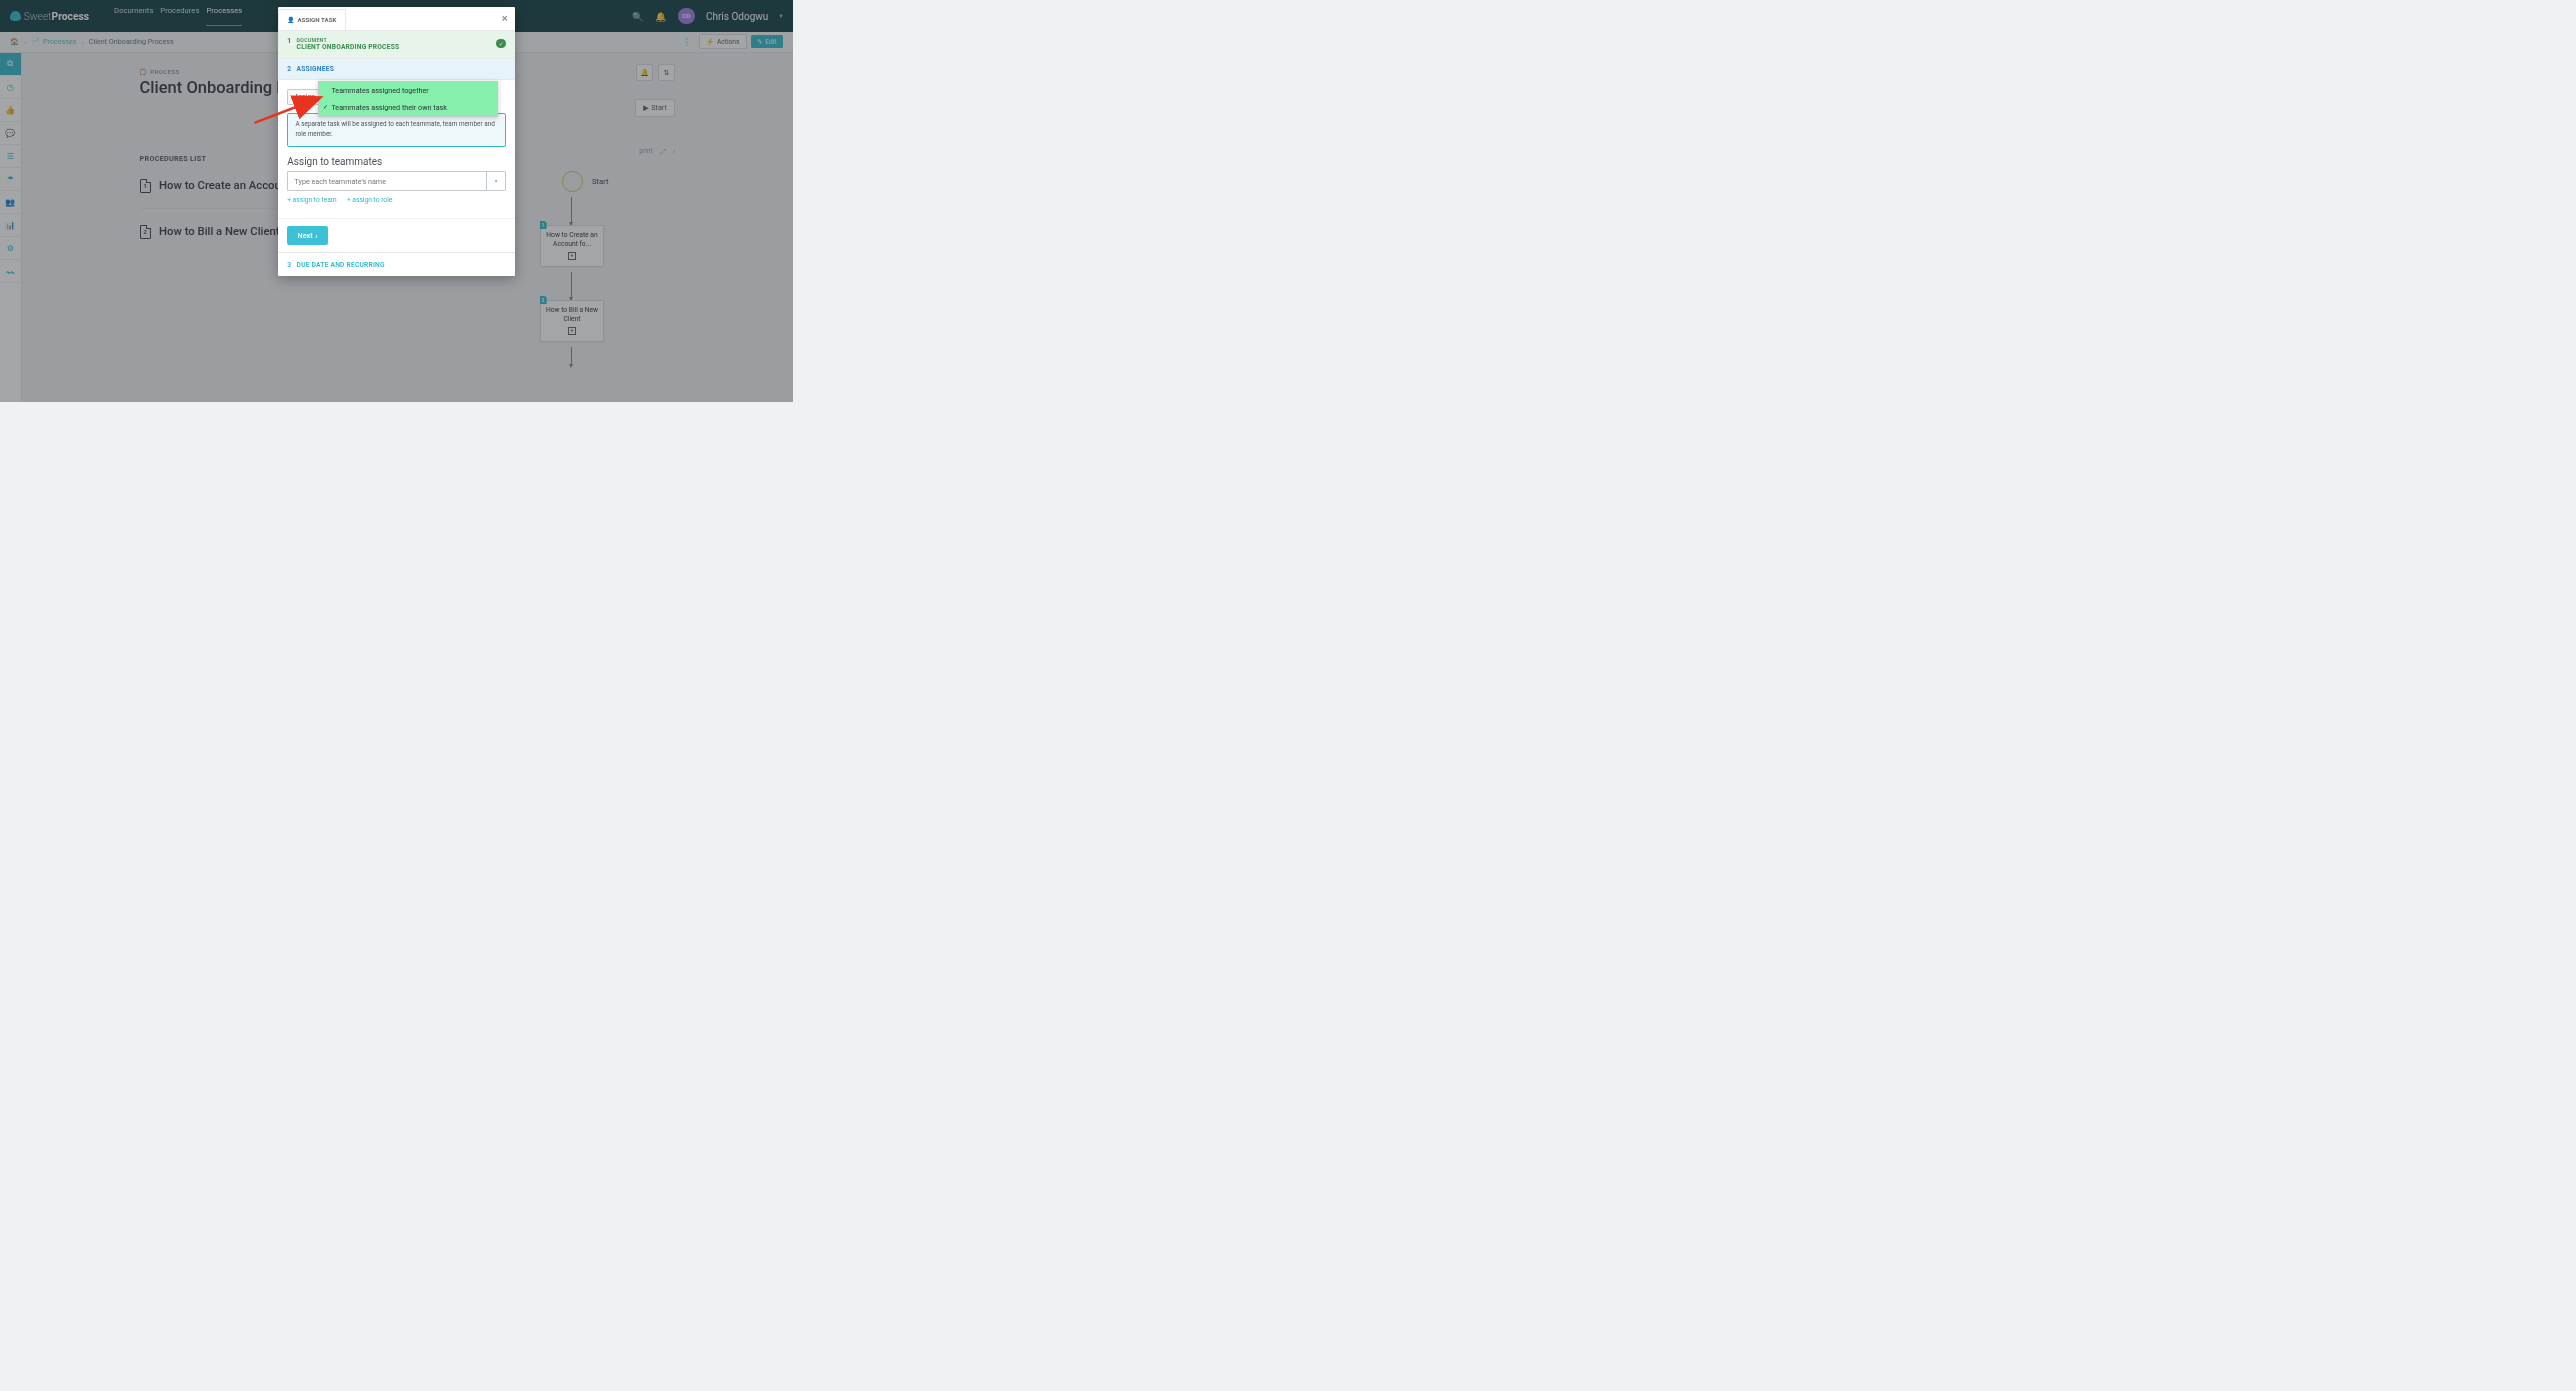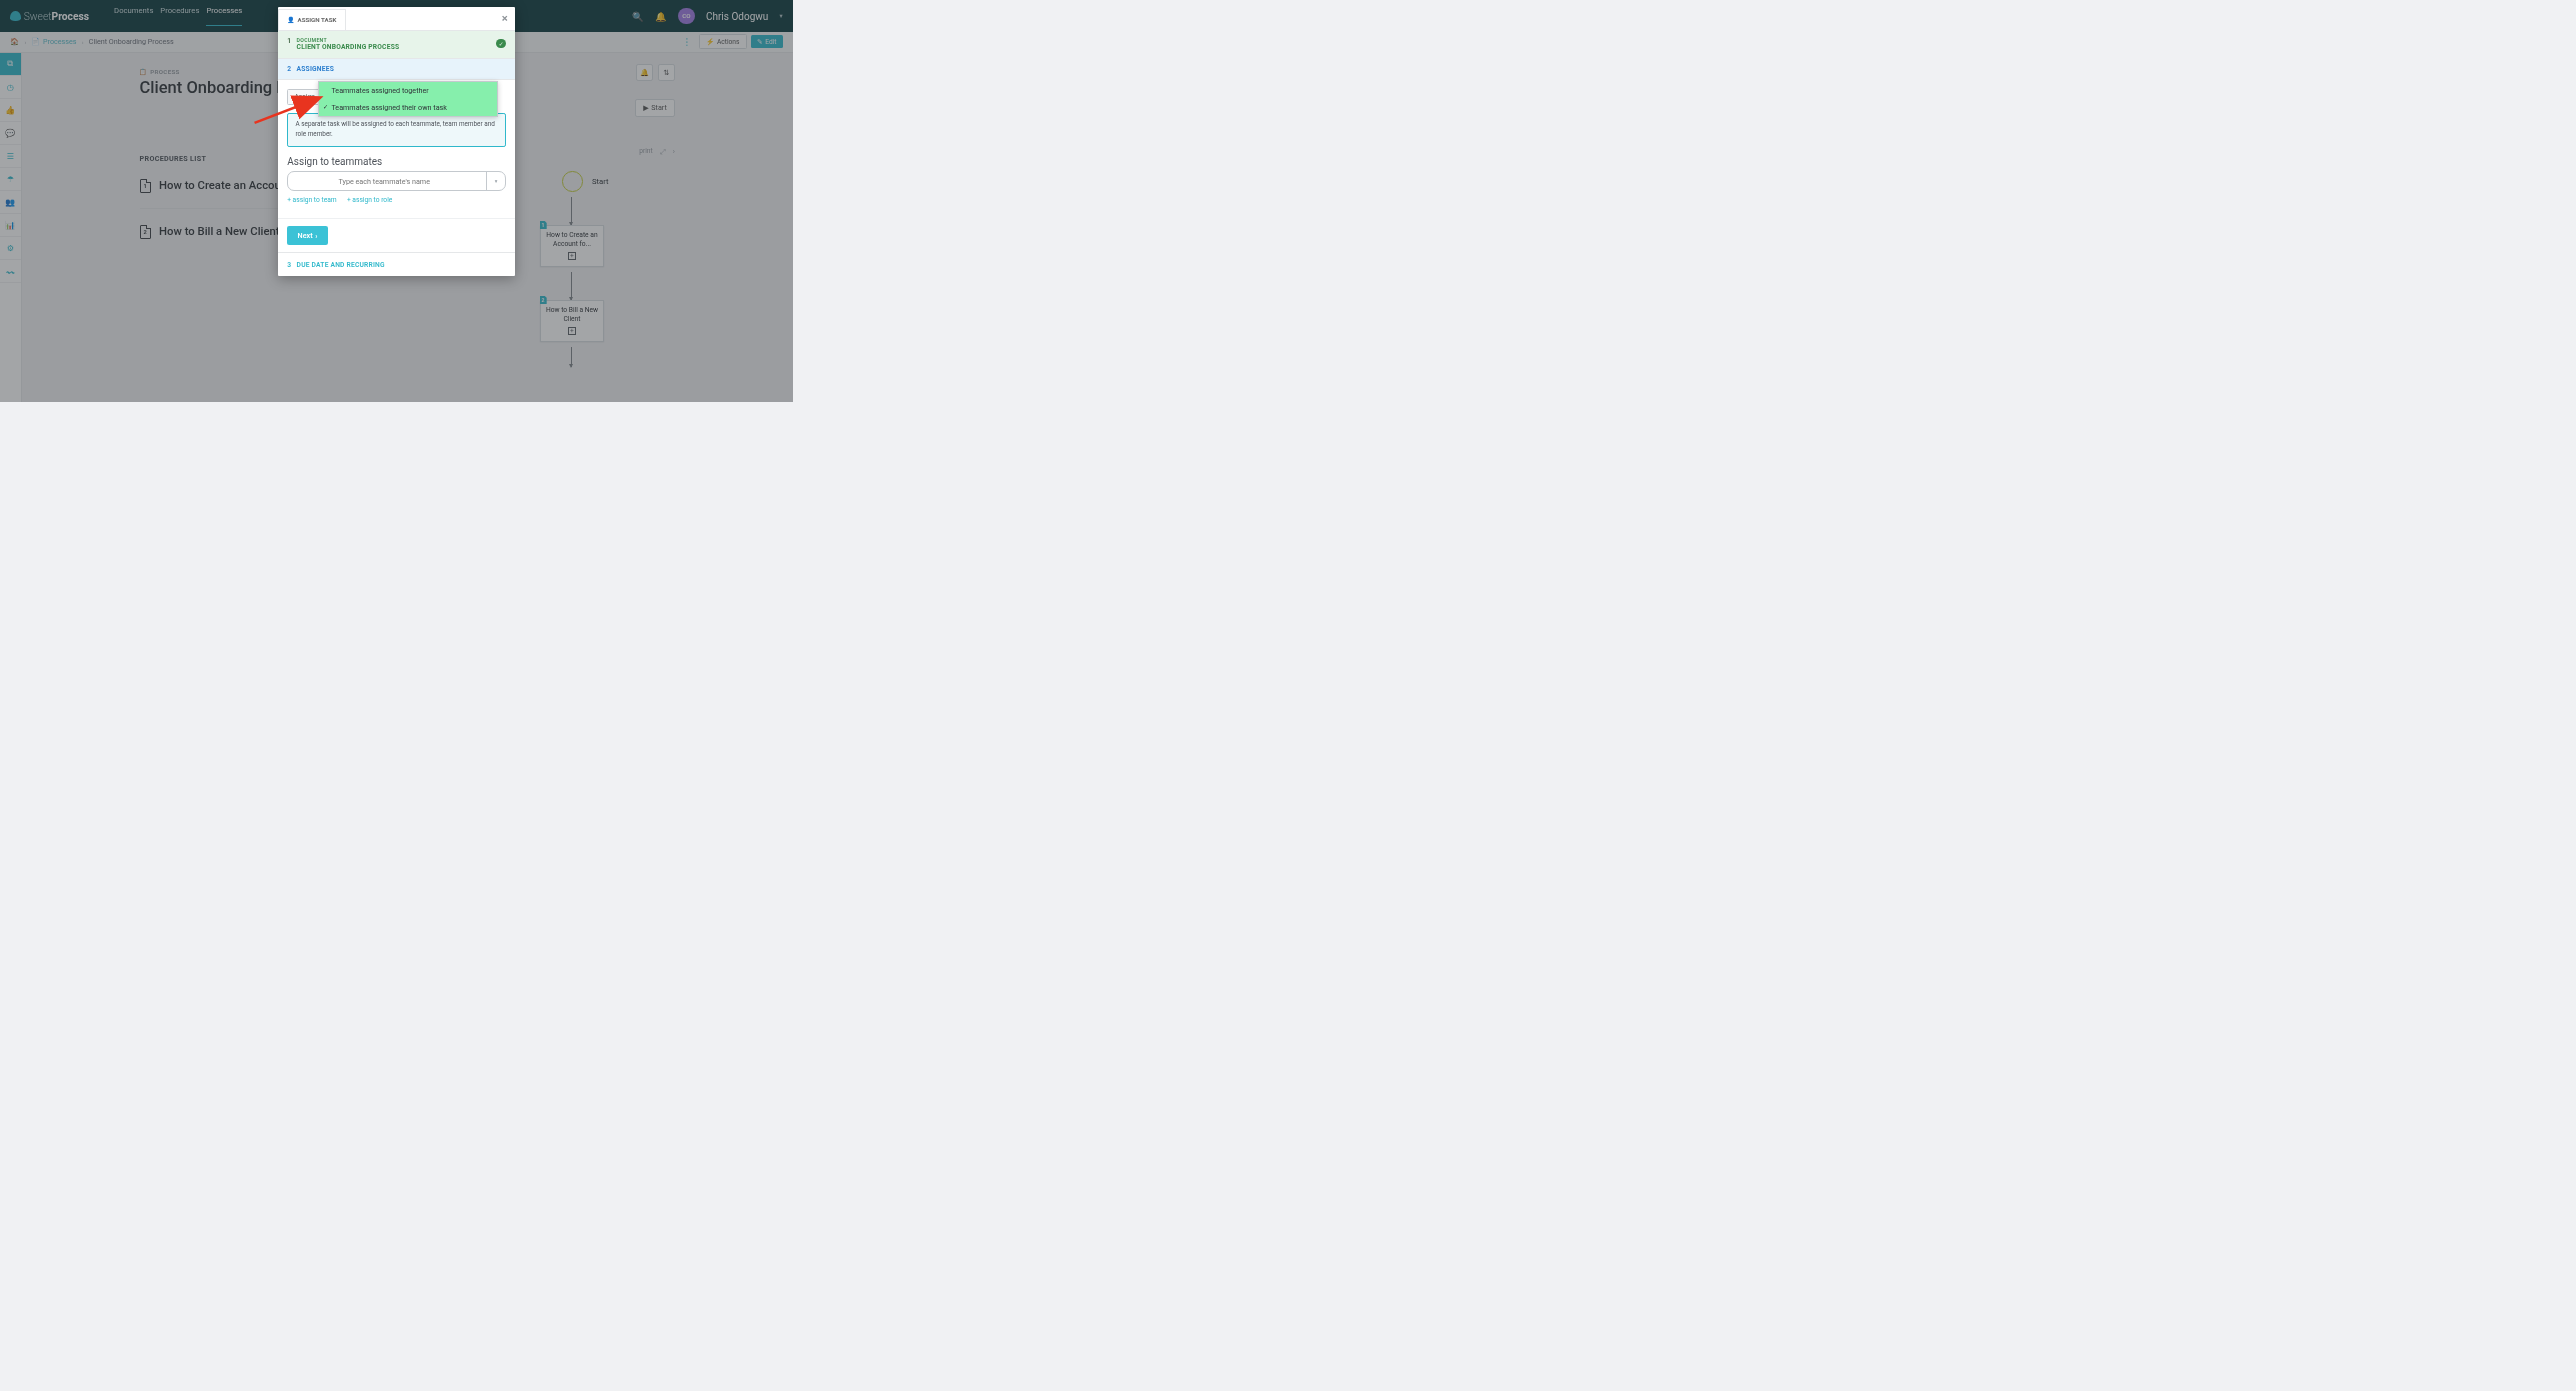--- a/index.html
+++ b/index.html
@@ -87,21 +87,21 @@
 .step-2 .step-num { color: #2d7fce; }
 .step-2 .step-assignees { color: #2d7fce; font-size: 6.7px; font-weight: 700; letter-spacing: 0.2px; }
 
 .modal-body { padding: 8.2px 9.3px; }
 .assign-select-row { display: flex; gap: 0; margin-bottom: 8.2px; position: relative; }
 .select-btn { border: 0.5px solid #c4c9ce; padding: 3.1px 6.2px; background: #f7f8f9; font-size: 6.7px; color: #555; border-radius: 1.5px; cursor: pointer; }
 
 .info-box { background: #eef8fa; border: 0.5px solid #2fb8cb; border-radius: 2.1px; padding: 6.2px 7.2px; font-size: 6.4px; color: #4d5259; line-height: 1.5; margin-bottom: 9.3px; }
 
 .assign-label { font-size: 10px; color: #4d5259; margin-bottom: 4.1px; }
-.teammate-input-row { display: flex; border: 0.5px solid #c4c9ce; border-radius: 7px; overflow: hidden; padding-left: 44px; }
+.teammate-input-row { display: flex; border: 0.5px solid #c4c9ce; border-radius: 1px; overflow: hidden; }
 .teammate-input { flex: 1; padding: 4.6px 6.2px; border: none; font-size: 7.2px; color: #98a0a7; outline: none; }
 .teammate-dropdown { width: 18.5px; border-left: 0.5px solid #c4c9ce; display: flex; align-items: center; justify-content: center; color: #98a0a7; font-size: 5.2px; cursor: pointer; }
 
 .assign-links { display: flex; gap: 10.3px; margin-top: 5.2px; }
 .assign-link { color: #2fb8cb; font-size: 6.7px; cursor: pointer; display: flex; align-items: center; gap: 1.5px; }
 
 .modal-footer { padding: 7.2px 9.3px; display: flex; border-top: 0.5px solid #eef0f2; margin-top: 5.2px; }
 .next-btn { background: #3bc2d6; color: #fff; border: none; padding: 5.2px 10.3px; border-radius: 2.1px; font-size: 7.2px; font-weight: 600; cursor: pointer; display: flex; align-items: center; gap: 2.6px; }
 
 .step-3 { display: flex; padding: 7.2px 9.3px; border-top: 0.5px solid #e5e7e9; }

